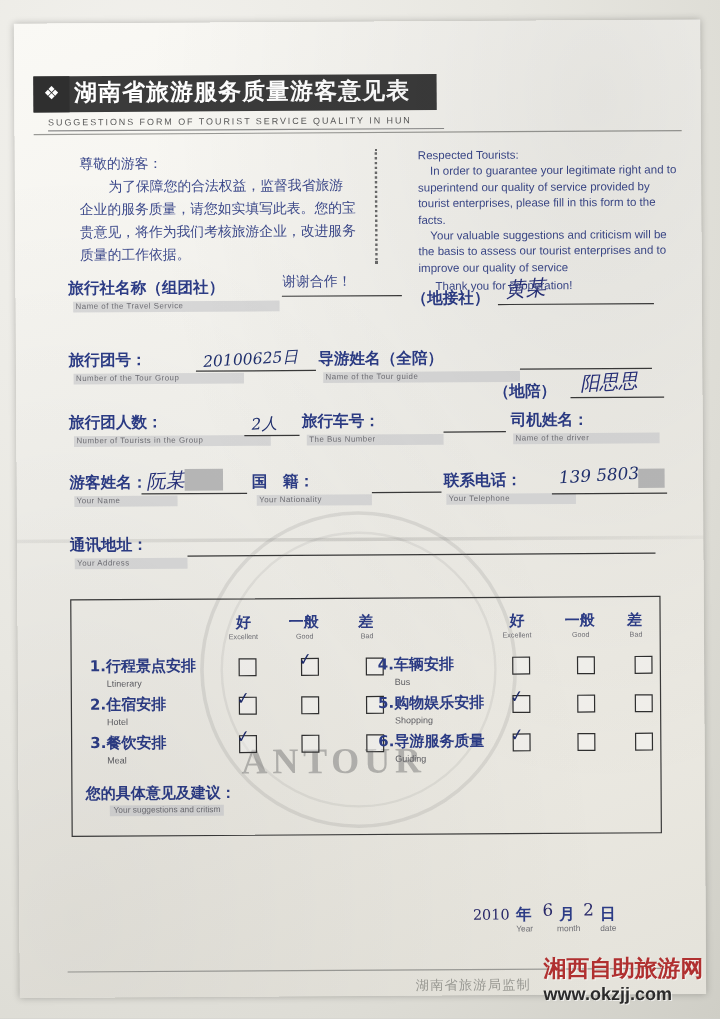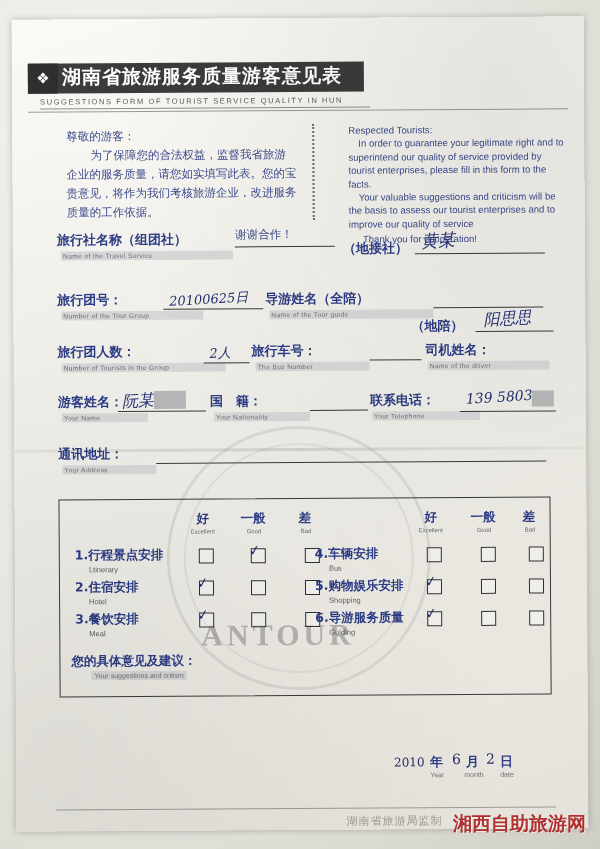--- a/index.html
+++ b/index.html
@@ -342,14 +342,15 @@
       </div>
 
       <div class="bottom-rule"></div>
       <div class="footer-cn">湖南省旅游局监制</div>
 
     </div>
   </div>
 
   <div class="site-wm">
     <div class="cn">湘西自助旅游网</div>
+    <div class="url">www.okzjj.com</div>
   </div>
 </div>
 
 </body></html>

